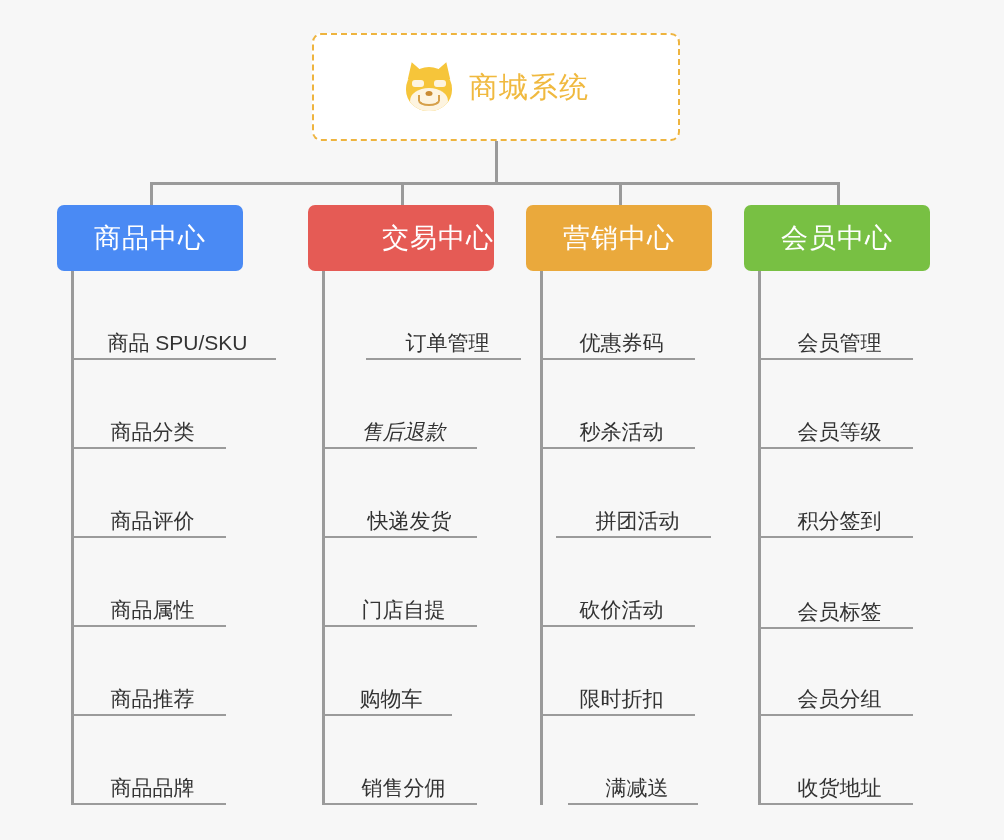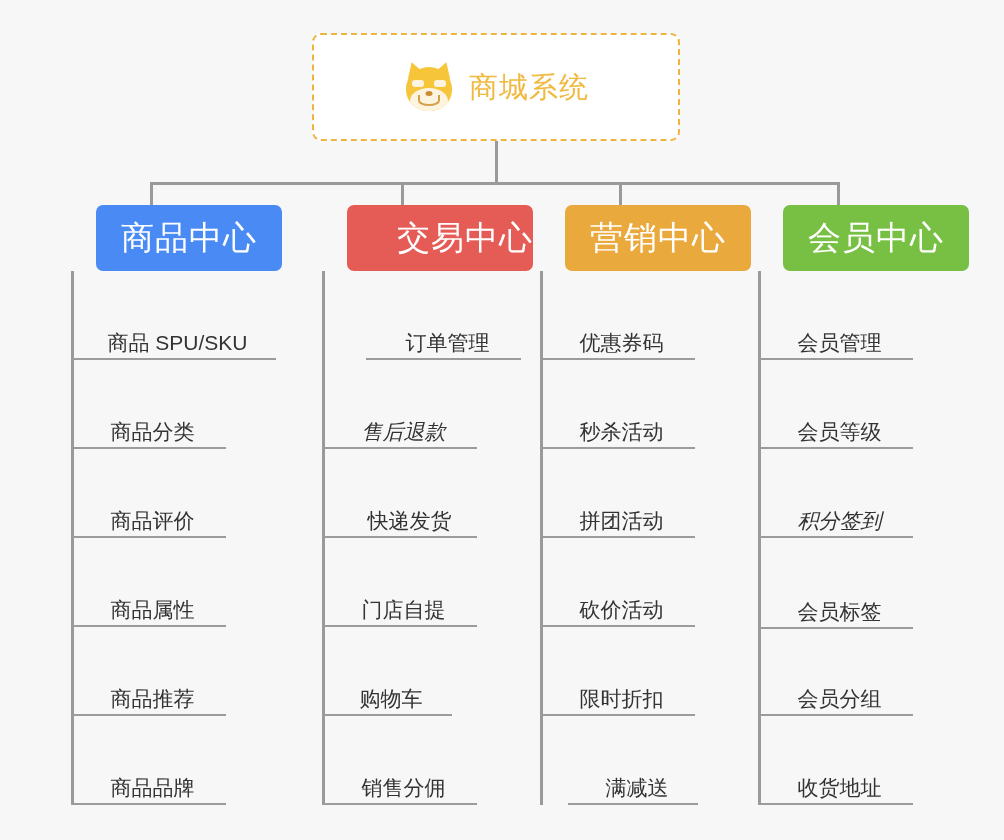--- a/index.html
+++ b/index.html
@@ -126,23 +126,22 @@
   .cat-box {
     position: absolute;
     top: 205px;
     height: 66px;
     box-sizing: border-box;
     border-radius: 7px;
     display: flex;
     align-items: center;
     justify-content: center;
     color: #ffffff;
-    font-size: 33px;
+    font-size: 27px;
     letter-spacing: 1px;
-    margin-left: 39px;
   }
 
   
   .branch {
     position: absolute;
     top: 271px;
   }
   .trunk {
     position: absolute;
     left: 0;
@@ -256,21 +255,21 @@
   </div>
 
   <div class="branch" style="left:540px;">
     <div class="trunk" style="height:534px;"></div>
     <div class="leaf" style="top:0px;   width:155px;">
       <span class="leaf-label">优惠券码</span>
       </div>
     <div class="leaf" style="top:89px;  width:155px;">
       <span class="leaf-label">秒杀活动</span>
       </div>
-    <div class="leaf" style="top:178px; width:155px;">
+    <div class="leaf" style="top:178px; width:155px;margin-left:16px;">
       <span class="leaf-label">拼团活动</span>
       </div>
     <div class="leaf" style="top:267px; width:155px;">
       <span class="leaf-label">砍价活动</span>
       </div>
     <div class="leaf" style="top:356px; width:155px;">
       <span class="leaf-label">限时折扣</span>
       </div>
     <div class="leaf" style="top:445px; width:130px;margin-left:28px;">
       <span class="leaf-label">满减送</span>
@@ -278,21 +277,21 @@
   </div>
 
   <div class="branch" style="left:758px;">
     <div class="trunk" style="height:534px;"></div>
     <div class="leaf" style="top:0px;   width:155px;">
       <span class="leaf-label">会员管理</span>
       </div>
     <div class="leaf" style="top:89px;  width:155px;">
       <span class="leaf-label">会员等级</span>
       </div>
-    <div class="leaf" style="top:178px; width:155px;font-style:italic;">
+    <div class="leaf" style="top:178px; width:155px;">
       <span class="leaf-label">积分签到</span>
       </div>
     <div class="leaf" style="top:269px; width:155px;text-align:right;">
       <span class="leaf-label">会员标签</span>
       </div>
     <div class="leaf" style="top:356px; width:155px;">
       <span class="leaf-label">会员分组</span>
       </div>
     <div class="leaf" style="top:445px; width:155px;">
       <span class="leaf-label">收货地址</span>

